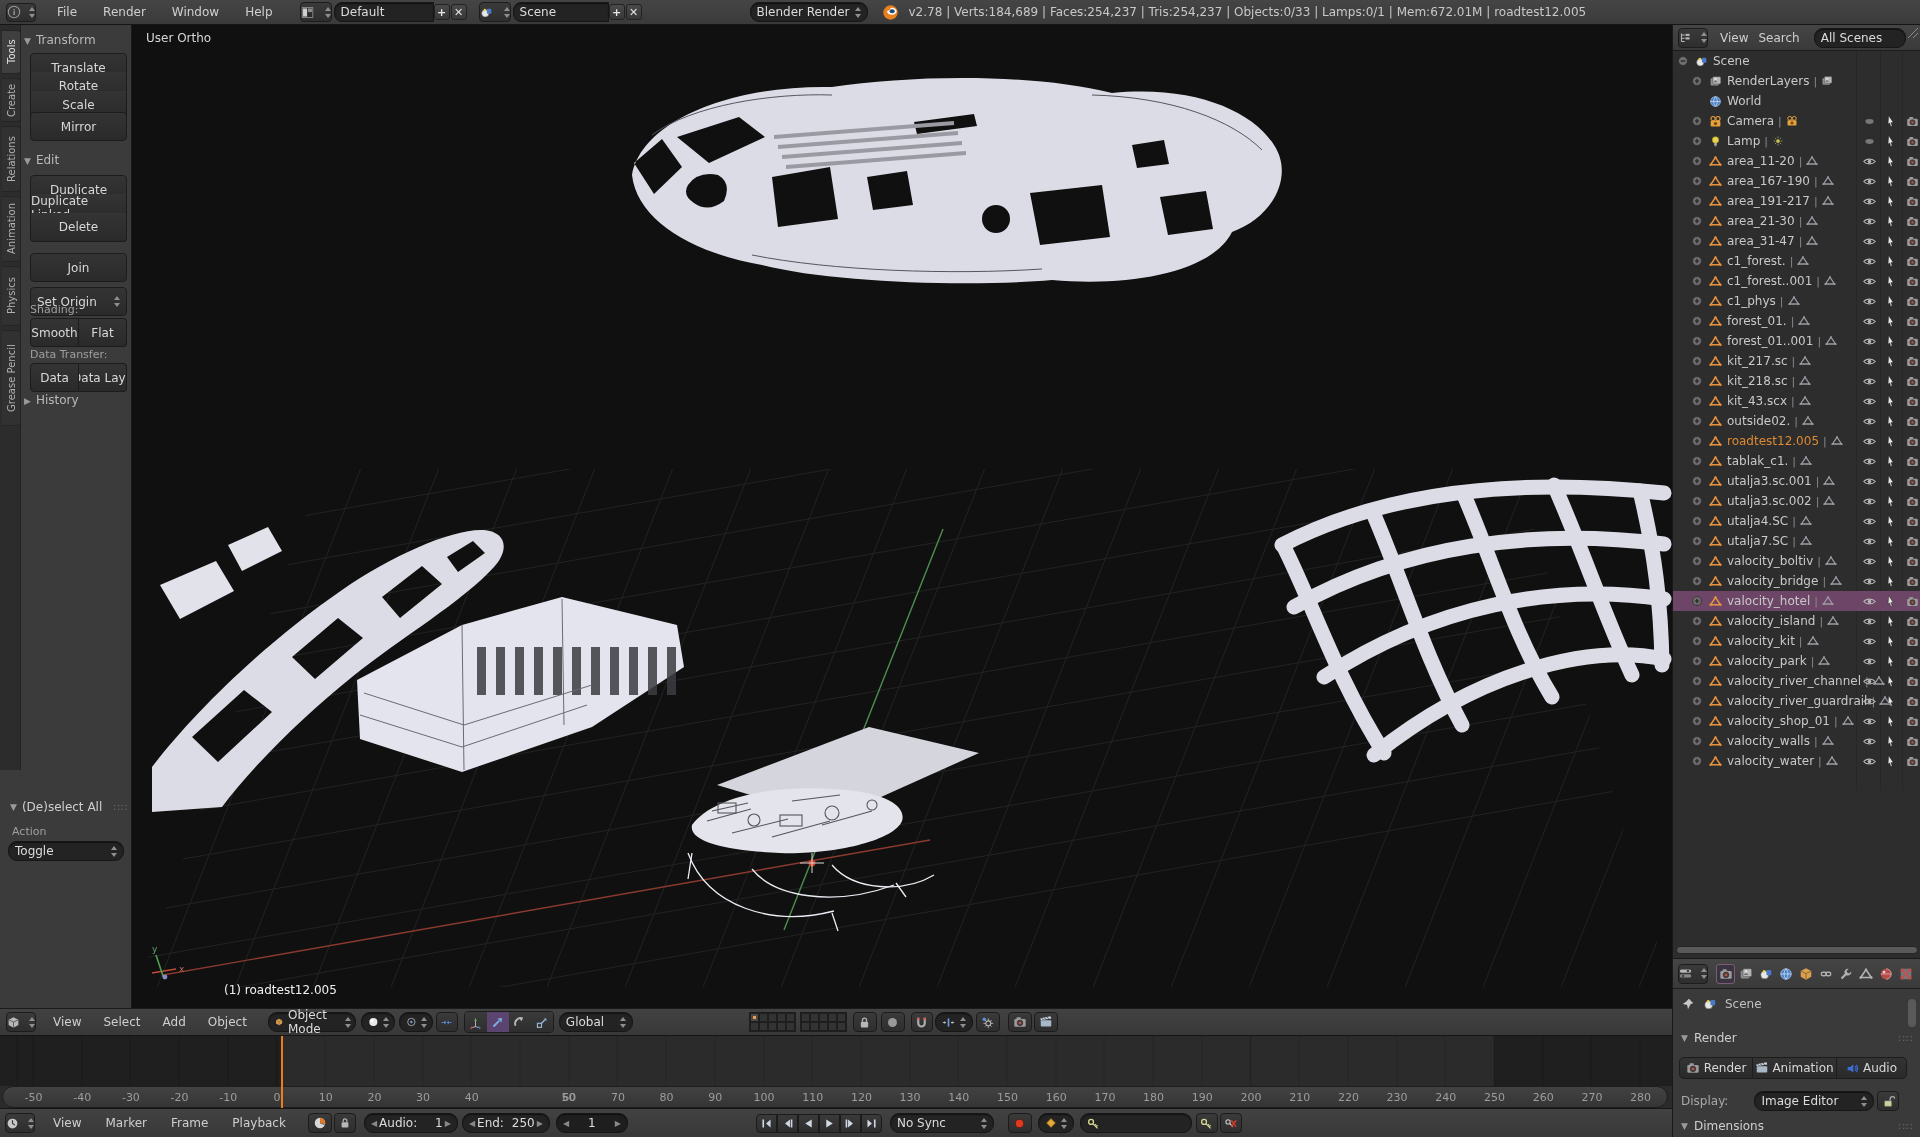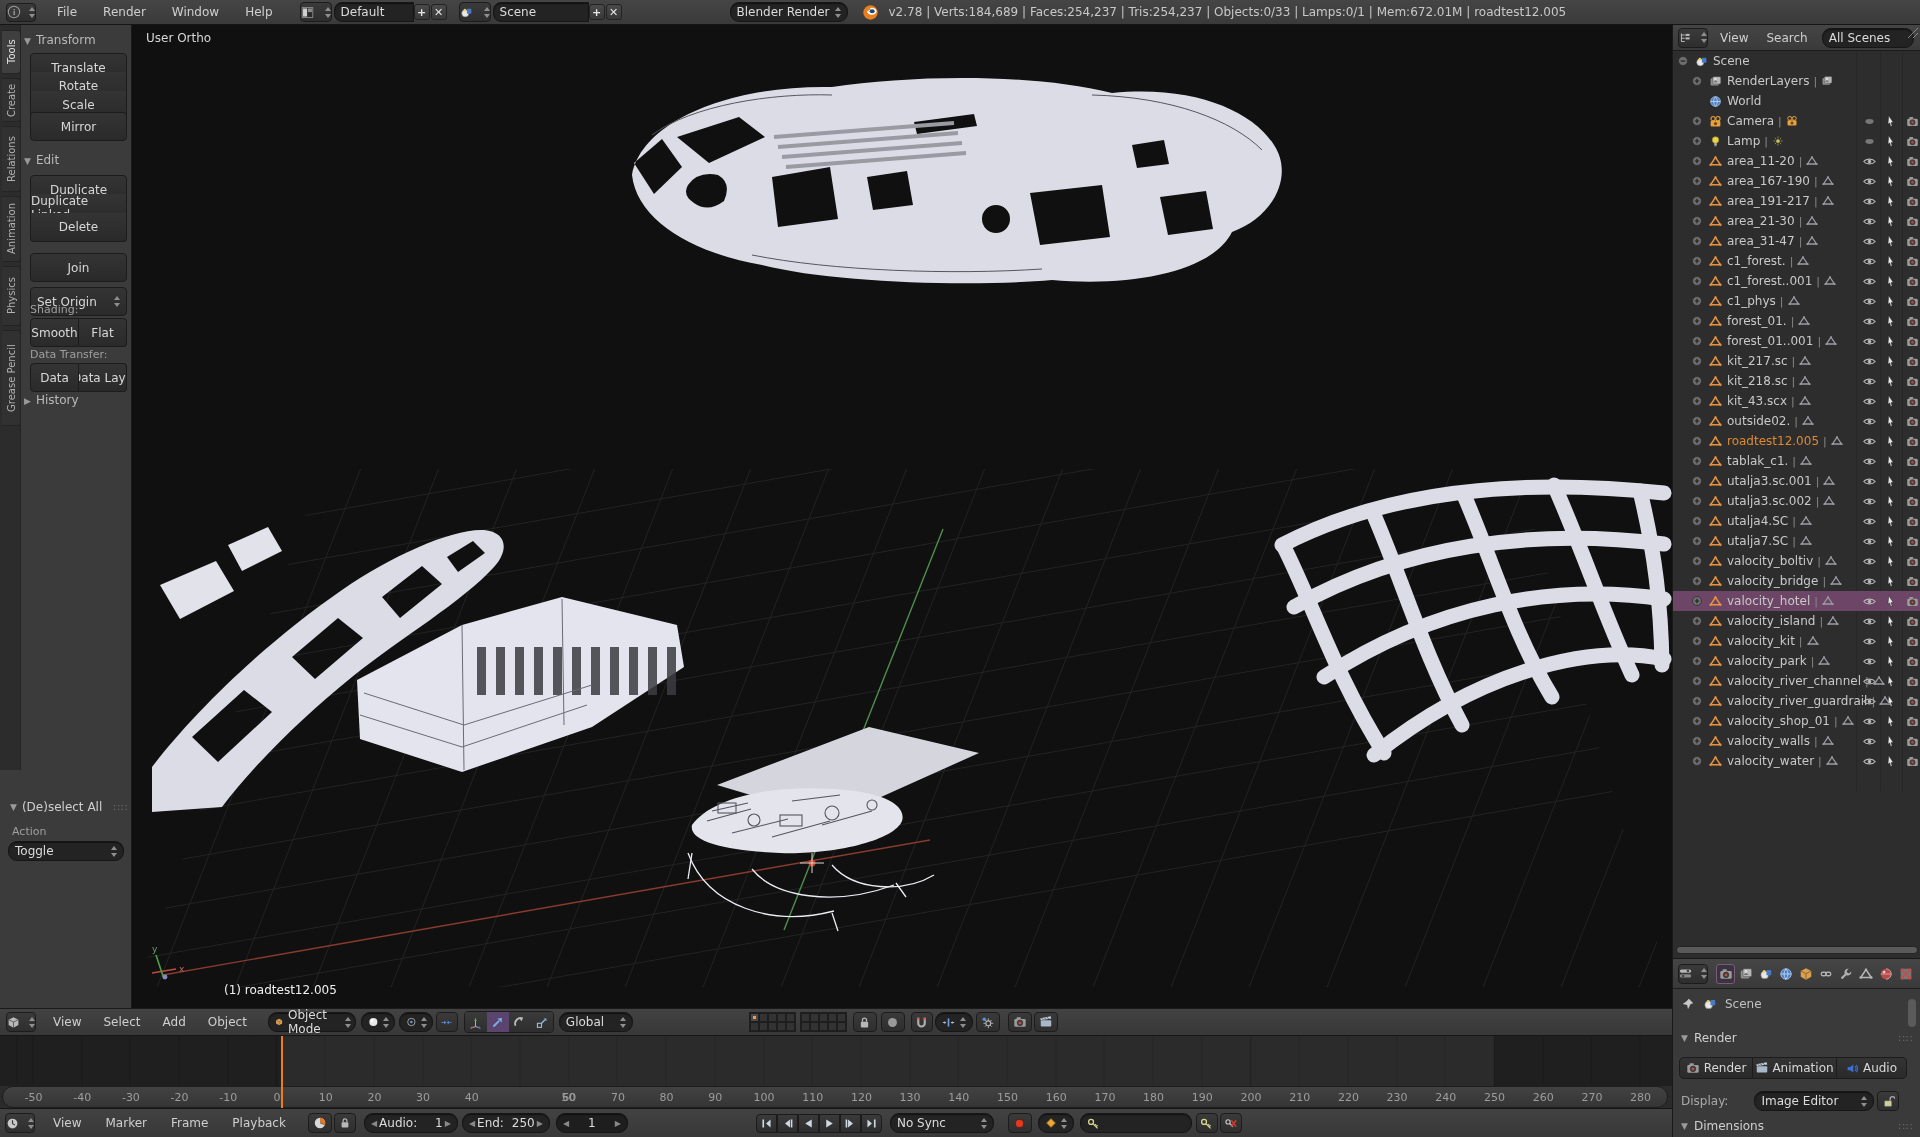--- a/index.html
+++ b/index.html
@@ -350,21 +350,21 @@
         <span class="menu-item">Render</span>
         <span class="menu-item">Window</span>
         <span class="menu-item">Help</span>
       </nav>
     <span class="iconbtn" style="width:32px;height:20px;margin-left:14px;gap:2px">
       <svg class="ic" width="13" height="13">
           <use href="#sy-layout"></use>
         </svg>
         <span class="updn"></span>
     </span>
-    <span class="field" style="width:80px;margin-left:2px;border-radius:8px 0 0 8px">
+    <span class="field" style="width:100px;margin-left:2px;border-radius:8px 0 0 8px">
         <span>Default</span>
       </span>
     <span class="tb-smallbtn">+</span>
     <span class="tb-smallbtn" style="margin-left:1px">✕</span>
     <span class="iconbtn" style="width:32px;height:20px;margin-left:12px;gap:2px">
       <svg class="ic" width="13" height="13">
           <use href="#sy-scene"></use>
         </svg>
         <span class="updn"></span>
     </span>
@@ -715,21 +715,21 @@
     <div id="ol-header">
       <span class="iconbtn" style="width:30px;height:20px;margin-left:5px;gap:2px">
         <svg class="ic" width="13" height="13" viewBox="0 0 16 16">
           <path d="M3 3 v10 M3 5 h4 M3 9 h4 M3 13 h4" stroke="#b8b8b8" fill="none" stroke-width="1.3"></path>
             <rect x="8" y="3.5" width="5" height="2.6" fill="#b8b8b8"></rect>
             <rect x="8" y="7.8" width="5" height="2.6" fill="#b8b8b8"></rect>
         </svg>
           <span class="updn"></span>
       </span>
       <span class="menu-item" style="margin-left:8px">View</span>
-      <span class="menu-item" style="margin-left:10px">Search</span>
+      <span class="menu-item" style="margin-left:2px">Search</span>
       <span class="field" style="width:92px;margin-left:10px;justify-content:space-between">
         <span>All Scenes</span>
       </span>
       <svg id="ol-grip" viewBox="0 0 12 12">
           <path d="M11 1 L1 11 M11 6 L6 11" stroke="#8a8a8a" stroke-width="1"></path>
         </svg>
     </div>
     <div class="ol-colline" style="left:183px;top:26px"></div>
     <div class="ol-colline" style="left:207px;top:26px"></div>
     <div class="ol-colline" style="left:229px;top:26px"></div>

